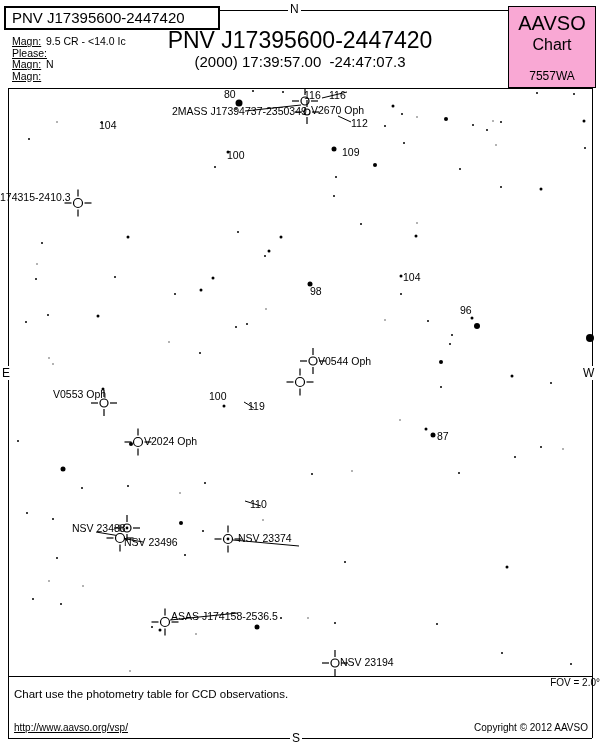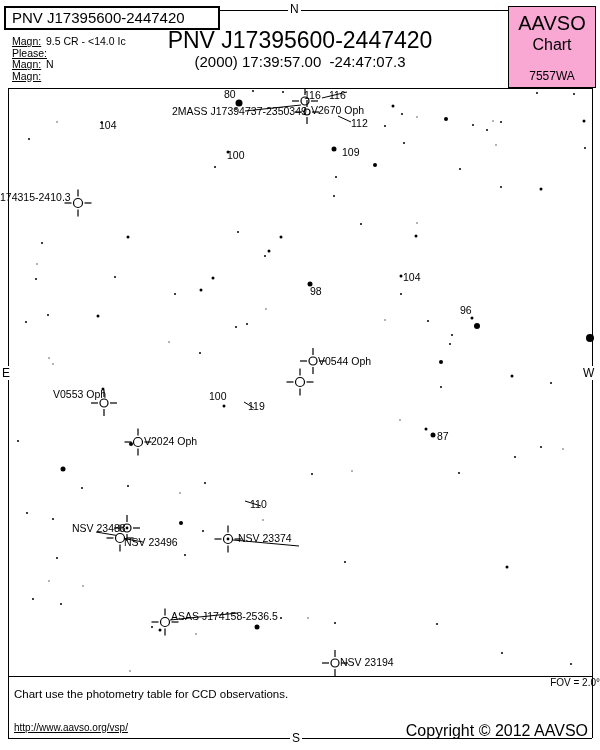--- a/index.html
+++ b/index.html
@@ -14,21 +14,21 @@
   .main-title{left:0;right:0;top:27px;text-align:center;font-size:23px;}
   .subtitle{left:0;right:0;top:53px;text-align:center;font-size:15px;white-space:pre;}
   .aavso-box{left:508px;top:6px;width:86px;height:80px;border:1px solid #000;text-align:center;background:#f9a8d4;}
   .aavso-org{font-size:20px;margin-top:5px;}
   .aavso-sub{font-size:16px;margin-top:1px;}
   .aavso-id{font-size:12px;margin-top:15px;}
   .compass{font-size:12px;background:#fff;padding:0 2px;z-index:5;}
   .fov{left:0;right:0;top:677px;text-align:right;font-size:10px;}
   .note{left:14px;top:688px;font-size:11.5px;}
   .url{left:14px;top:722px;font-size:10px;text-decoration:underline;}
-  .copyright{right:12px;top:722px;font-size:16px;}
+  .copyright{right:12px;top:722px;font-size:10px;}
   #chart-svg{position:absolute;left:0;top:0;}
   #chart-svg .frame{stroke:#000;stroke-width:1;shape-rendering:crispEdges;}
   #stars-g text{font-family:"Liberation Sans","DejaVu Sans",sans-serif;font-size:10.5px;fill:#000;}
 </style>
 </head>
 <body>
 
 <div class="page">
 
   <svg id="chart-svg" width="600" height="750" viewBox="0 0 600 750">

